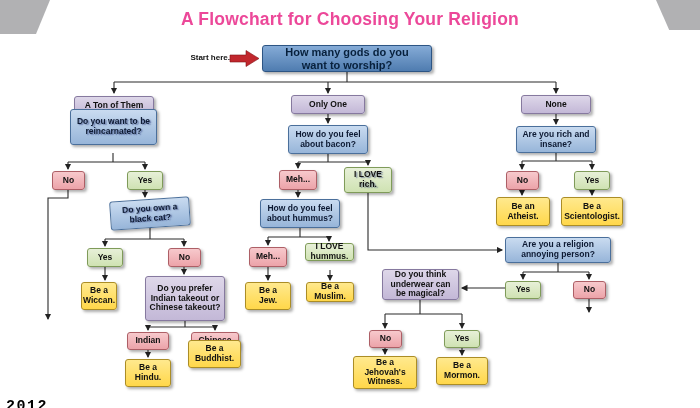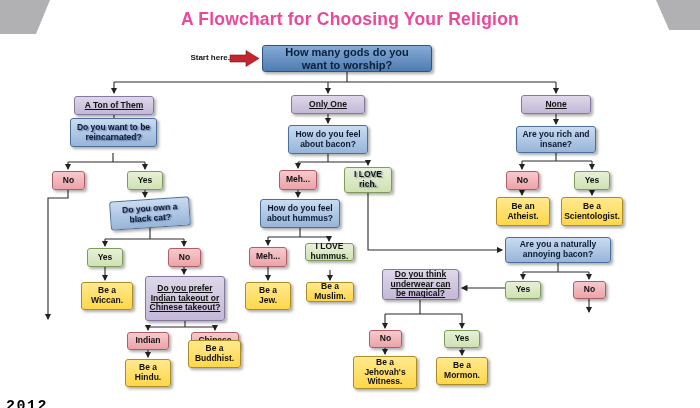--- a/index.html
+++ b/index.html
@@ -32,21 +32,21 @@
     display:flex; align-items:center; justify-content:center; text-align:center;
     font-weight:bold; font-size:8.5px; line-height:1.12; padding:1px 3px;
     border:1px solid #666; border-radius:3px; color:#111;
     box-shadow:2px 2px 3px rgba(0,0,0,.32);
   }
   .q      { background:linear-gradient(#c9dbf0,#97b5d9); border-color:#4a6f9b; color:#0d1a33; }
   .start-box {
     background:linear-gradient(#85abd6,#4f7cb0); border-color:#2d5584; color:#07203c;
     font-size:11px; line-height:1.15; padding:2px 16px;
   }
-  .br     { background:linear-gradient(#ded7e9,#c3b8d7); border-color:#86799f;text-decoration:underline; }
+  .br     { background:linear-gradient(#ded7e9,#c3b8d7); border-color:#86799f; }
   .no     { background:linear-gradient(#f7c9cc,#eca3a9); border-color:#ad5f66; }
   .yes    { background:linear-gradient(#e7f0d8,#cfe2b2); border-color:#7f9b59; }
   .res    { background:linear-gradient(#ffe98e,#ffd74a); border-color:#ab8d26; }
 
   .g-blur { text-shadow:1.4px .6px 1.3px rgba(25,40,110,.5); }
   .tilt   { transform:rotate(-4deg); }
 </style>
 </head>
 <body>
 
@@ -121,48 +121,48 @@
       <path d="M462,348 V355" marker-end="url(#arr)"></path>
     </g>
   </svg>
 
   <div class="box start-box" style="left:262px;top:45px;width:170px;height:27px">How many gods do you want to worship?</div>
 
   <div class="box br" style="left:74px;top:96px;width:80px;height:19px">A Ton of Them</div>
   <div class="box br" style="left:291px;top:95px;width:74px;height:19px">Only One</div>
   <div class="box br" style="left:521px;top:95px;width:70px;height:19px">None</div>
 
-  <div class="box q g-blur" style="left:70px;top:118px;width:87px;height:29px">Do you want to be reincarnated?</div>
+  <div class="box q g-blur" style="left:70px;top:109px;width:87px;height:36px">Do you want to be reincarnated?</div>
   <div class="box no" style="left:52px;top:171px;width:33px;height:19px">No</div>
   <div class="box yes" style="left:127px;top:171px;width:36px;height:19px">Yes</div>
   <div class="box q g-blur tilt" style="left:110px;top:199px;width:80px;height:29px">Do you own a black cat?</div>
   <div class="box yes" style="left:87px;top:248px;width:36px;height:19px">Yes</div>
   <div class="box no" style="left:168px;top:248px;width:33px;height:19px">No</div>
-  <div class="box res" style="left:81px;top:282px;width:52px;height:28px">Be a Wiccan.</div>
+  <div class="box res" style="left:81px;top:282px;width:36px;height:28px">Be a Wiccan.</div>
   <div class="box br" style="left:145px;top:276px;width:80px;height:45px">Do you prefer Indian takeout or Chinese takeout?</div>
   <div class="box no" style="left:127px;top:332px;width:42px;height:18px">Indian</div>
   <div class="box no" style="left:191px;top:332px;width:48px;height:18px">Chinese</div>
   <div class="box res" style="left:125px;top:359px;width:46px;height:28px">Be a Hindu.</div>
   <div class="box res" style="left:188px;top:340px;width:53px;height:28px">Be a Buddhist.</div>
 
   <div class="box q" style="left:288px;top:125px;width:80px;height:29px">How do you feel about bacon?</div>
   <div class="box no" style="left:279px;top:170px;width:38px;height:20px">Meh...</div>
   <div class="box yes g-blur" style="left:344px;top:167px;width:48px;height:26px">I LOVE rich.</div>
   <div class="box q" style="left:260px;top:199px;width:80px;height:29px">How do you feel about hummus?</div>
   <div class="box no" style="left:249px;top:247px;width:38px;height:20px">Meh...</div>
   <div class="box yes" style="left:305px;top:243px;width:49px;height:18px">I LOVE hummus.</div>
   <div class="box res" style="left:245px;top:282px;width:46px;height:28px">Be a Jew.</div>
   <div class="box res" style="left:306px;top:282px;width:48px;height:20px">Be a Muslim.</div>
 
   <div class="box q" style="left:516px;top:126px;width:80px;height:27px">Are you rich and insane?</div>
   <div class="box no" style="left:506px;top:171px;width:33px;height:19px">No</div>
   <div class="box yes" style="left:574px;top:171px;width:36px;height:19px">Yes</div>
   <div class="box res" style="left:496px;top:197px;width:54px;height:29px">Be an Atheist.</div>
   <div class="box res" style="left:561px;top:197px;width:62px;height:29px">Be a Scientologist.</div>
-  <div class="box q" style="left:505px;top:237px;width:106px;height:26px">Are you a naturally annoying bacon?</div>
+  <div class="box q" style="left:505px;top:237px;width:106px;height:26px">Are you a religion annoying person?</div>
   <div class="box yes" style="left:505px;top:281px;width:36px;height:18px">Yes</div>
   <div class="box no" style="left:573px;top:281px;width:33px;height:18px">No</div>
   <div class="box br" style="left:382px;top:269px;width:77px;height:31px">Do you think underwear can be magical?</div>
   <div class="box no" style="left:369px;top:330px;width:33px;height:18px">No</div>
   <div class="box yes" style="left:444px;top:330px;width:36px;height:18px">Yes</div>
   <div class="box res" style="left:353px;top:356px;width:64px;height:33px">Be a Jehovah's Witness.</div>
   <div class="box res" style="left:436px;top:357px;width:52px;height:28px">Be a Mormon.</div>
 
   <div class="caption">2012 COM/2012/4022012</div>
 </div>

